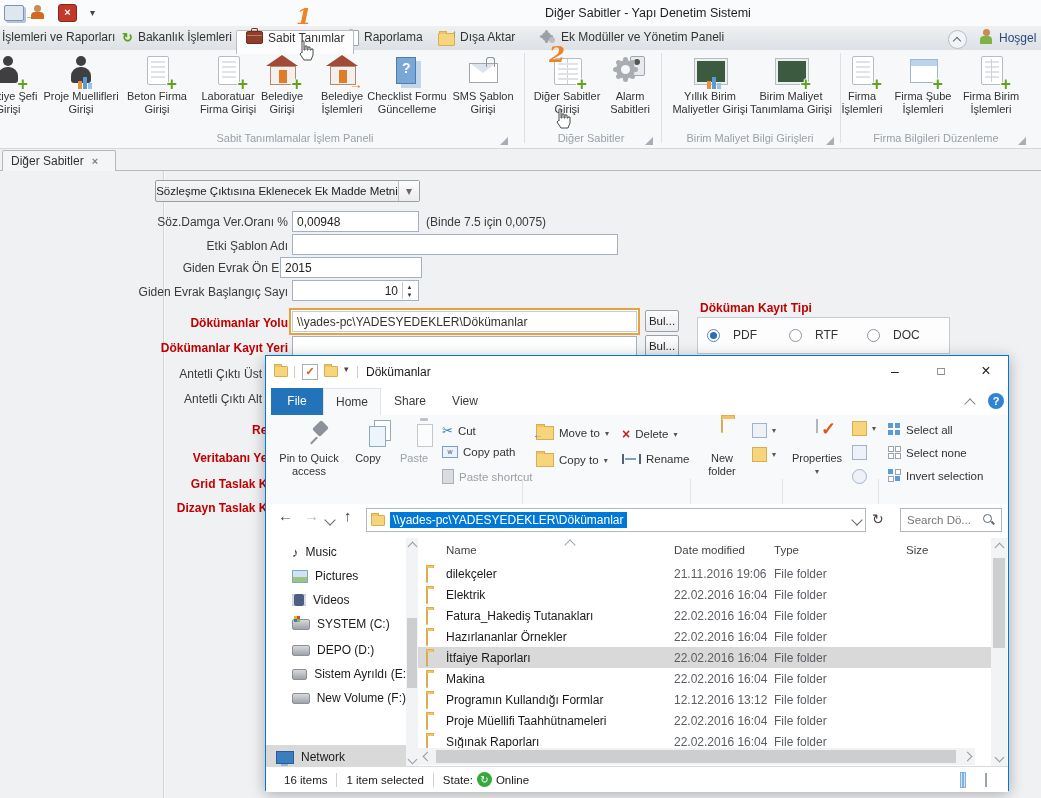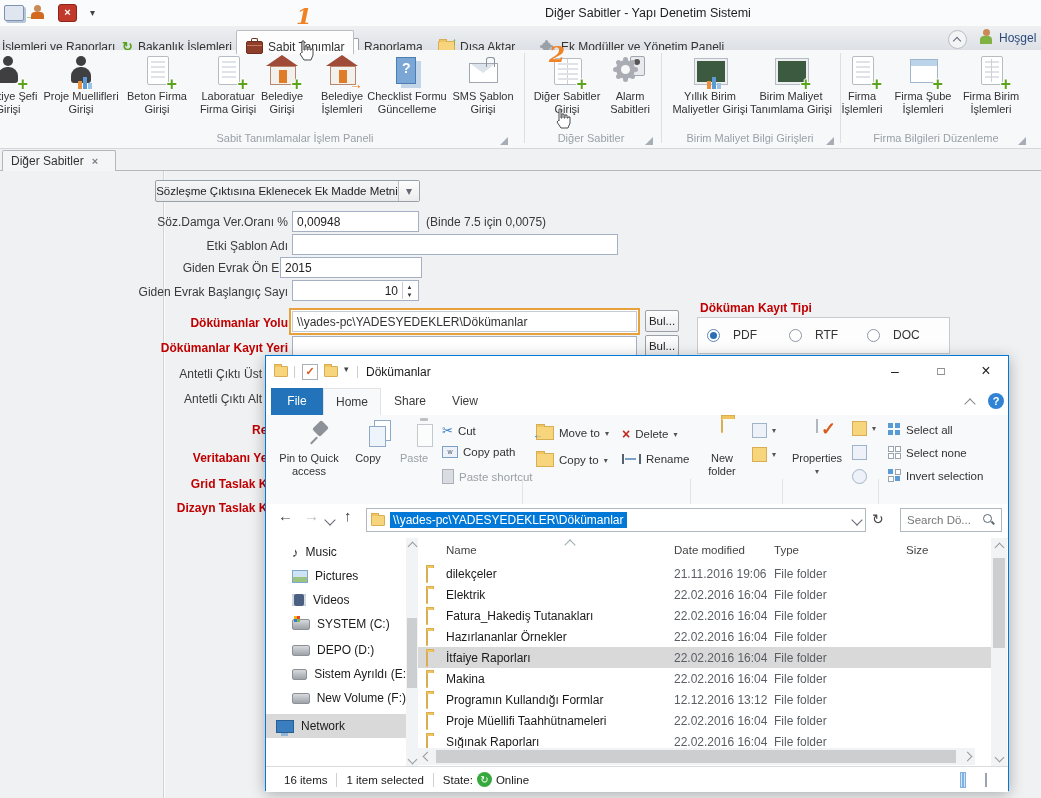--- a/index.html
+++ b/index.html
@@ -13,21 +13,21 @@
   .qat-print{position:absolute;left:4px;top:5px;width:18px;height:14px;background:#dfe6ef;border:1px solid #7e93b2;border-radius:2px;box-shadow:2px 2px 0 #b6c4d8;}
   .qat-user{position:absolute;left:31px;top:5px;width:12px;height:14px;}
   .qat-user::before{content:"";position:absolute;left:3px;top:0;width:7px;height:7px;border-radius:50%;background:#c98a56;}
   .qat-user::after{content:"";position:absolute;left:0;top:7px;width:13px;height:7px;border-radius:4px 4px 0 0;background:#d2691e;}
   .qat-user .arr{position:absolute;left:-6px;top:4px;color:#4ea71c;font-weight:bold;font-size:11px;}
   .qat-close{position:absolute;left:58px;top:4px;width:17px;height:16px;background:#c0392b;border:1px solid #8e2418;border-radius:3px;color:#fff;font-weight:bold;font-size:11px;text-align:center;line-height:15px;}
   .qat-caret{position:absolute;left:90px;top:7px;color:#444;font-size:10px;}
 
   
   .apptabs{position:absolute;left:0;top:26px;width:1041px;height:24px;background:linear-gradient(#eef0f2,#dde0e5);border-bottom:1px solid #c9cdd2;}
-  .apptab{position:absolute;top:4px;height:24px;display:flex;align-items:flex-end;gap:5px;color:#333;white-space:nowrap;cursor:default;}
+  .apptab{position:absolute;top:4px;height:24px;display:flex;align-items:flex-start;gap:5px;color:#333;white-space:nowrap;cursor:default;}
   .apptab.active{background:#fdfdfd;border:1px solid #b9bdc3;border-bottom:none;border-radius:2px 2px 0 0;padding:0 9px;height:24px;box-sizing:border-box;z-index:2;}
   .sync-ic{color:#56a31a;font-weight:bold;font-size:13px;}
   .brief-ic{position:relative;width:15px;height:11px;background:#8d3f2c;border-radius:2px;border:1px solid #6e2d1d;}
   .brief-ic::before{content:"";position:absolute;left:4px;top:-4px;width:5px;height:3px;border:1px solid #6e2d1d;border-bottom:none;border-radius:2px 2px 0 0;}
   .brief-ic::after{content:"";position:absolute;left:0;top:3px;width:100%;height:1px;background:#c9795f;}
   .clip-ic{position:relative;width:12px;height:14px;background:#fff;border:1px solid #9aa2ad;border-radius:1px;}
   .clip-ic::before{content:"";position:absolute;left:3px;top:-2px;width:4px;height:3px;background:#aeb6c0;border-radius:1px;}
   .foldup-ic{position:relative;width:15px;height:11px;background:#f6d57d;border:1px solid #d9ae53;border-radius:1px;margin-top:3px;}
   .foldup-ic::before{content:"";position:absolute;left:0;top:-3px;width:6px;height:2px;background:#f0c55f;border:1px solid #d9ae53;border-bottom:none;}
   .foldup-ic .up{position:absolute;right:-3px;top:-6px;color:#4ea71c;font-weight:bold;font-size:10px;}
@@ -168,21 +168,21 @@
   .addrcaret{margin-left:auto;width:7px;height:7px;border-right:1px solid #667;border-bottom:1px solid #667;transform:rotate(45deg);flex:none;}
   .refr{position:absolute;left:606px;top:7px;font-size:14px;color:#444;}
   .searchbox{position:absolute;left:634px;top:4px;width:102px;height:24px;border:1px solid #b0b8c0;box-sizing:border-box;display:flex;align-items:center;padding:0 4px;}
   .searchbox input{border:none;outline:none;width:74px;font-family:"Liberation Sans",sans-serif;font-size:11.5px;color:#555;background:transparent;}
   .mag{position:relative;width:12px;height:12px;flex:none;}
   .mag::before{content:"";position:absolute;left:0;top:0;width:7px;height:7px;border:1.5px solid #5b6770;border-radius:50%;}
   .mag::after{content:"";position:absolute;left:8px;top:8px;width:4px;height:1.5px;background:#5b6770;transform:rotate(45deg);}
   
   .xnav{position:absolute;left:0;top:182px;width:152px;height:228px;background:#fff;}
   .xnavitem{position:absolute;left:0;width:140px;height:24px;display:flex;align-items:center;gap:7px;padding-left:26px;box-sizing:border-box;white-space:nowrap;overflow:hidden;}
-  .xnavitem.rootlvl{padding-left:10px;}
+  .xnavitem.rootlvl{padding-left:10px;margin-top:31px;}
   .xnavitem.selected{background:#d9d9d9;width:140px;}
   .music-ic{color:#2f2f2f;font-size:13px;}
   .pict-ic{width:14px;height:11px;border:1px solid #7fa8cd;background:linear-gradient(#cfe3f5 55%,#9cc37f 45%);}
   .vid-ic{width:14px;height:12px;background:#4a5f82;border-radius:2px;box-shadow:inset 2px 0 0 #d5dbe6,inset -2px 0 0 #d5dbe6;}
   .drive-ic{width:16px;height:9px;background:linear-gradient(#d7dadd,#9ea3a9);border:1px solid #8c9197;border-radius:2px;position:relative;}
   .drive-ic.sys::before{content:"";position:absolute;left:1px;top:-4px;width:6px;height:6px;background:conic-gradient(#e8443c 90deg,#7ebc43 90deg 180deg,#3a77d2 180deg 270deg,#f5b400 270deg);}
   .net-ic{width:16px;height:11px;background:#3a7ebf;border:1px solid #2a5e93;position:relative;}
   .net-ic::after{content:"";position:absolute;left:4px;bottom:-4px;width:7px;height:3px;background:#8fb4d8;}
   .xscroll{position:absolute;background:#f2f3f4;}
   .thumb{position:absolute;background:#cdced0;}

